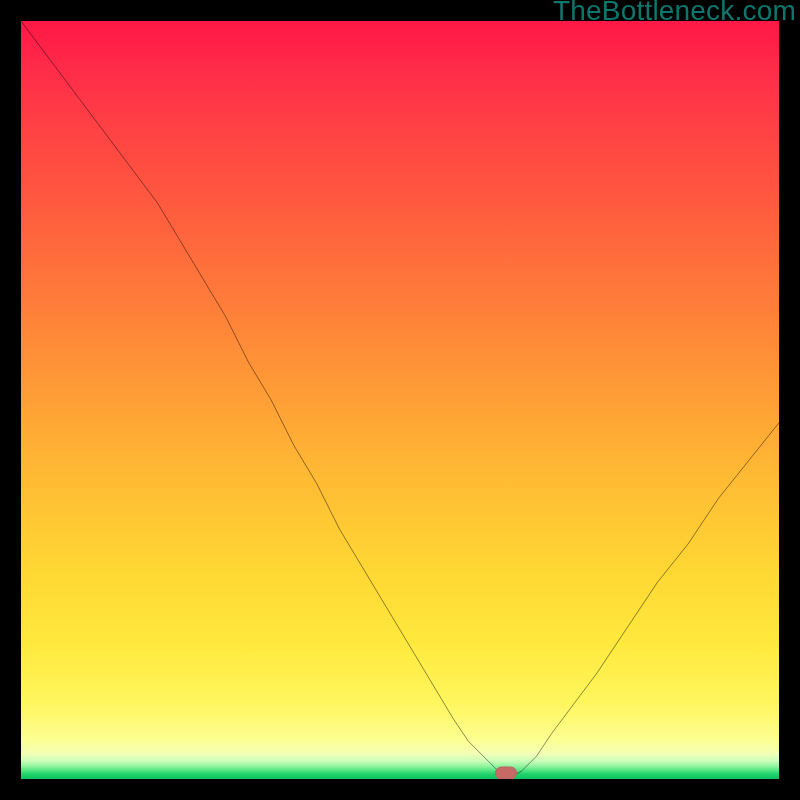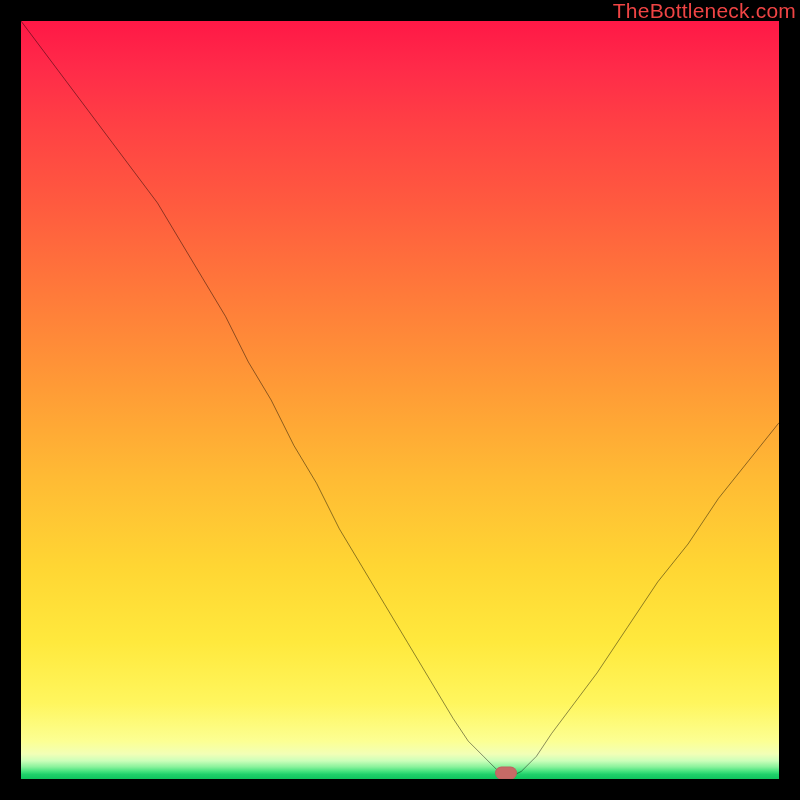--- a/index.html
+++ b/index.html
@@ -58,23 +58,23 @@
     height: 13px;
     background: #c76a66;
     border-radius: 8px;
     transform: translate(-50%, -50%);
     box-shadow: 0 0 0 1px rgba(0,0,0,0.05) inset;
   }
   .watermark {
     position: absolute;
     top: 0;
     right: 4px;
-    color: #ef4444;
+    color: #0f766e;
     font-family: Arial, Helvetica, sans-serif;
-    font-size: 21px;
+    font-size: 28px;
     line-height: 21px;
     letter-spacing: 0.2px;
     user-select: none;
   }
 </style>
 </head>
 <body>
 
 <div class="stage">
 

